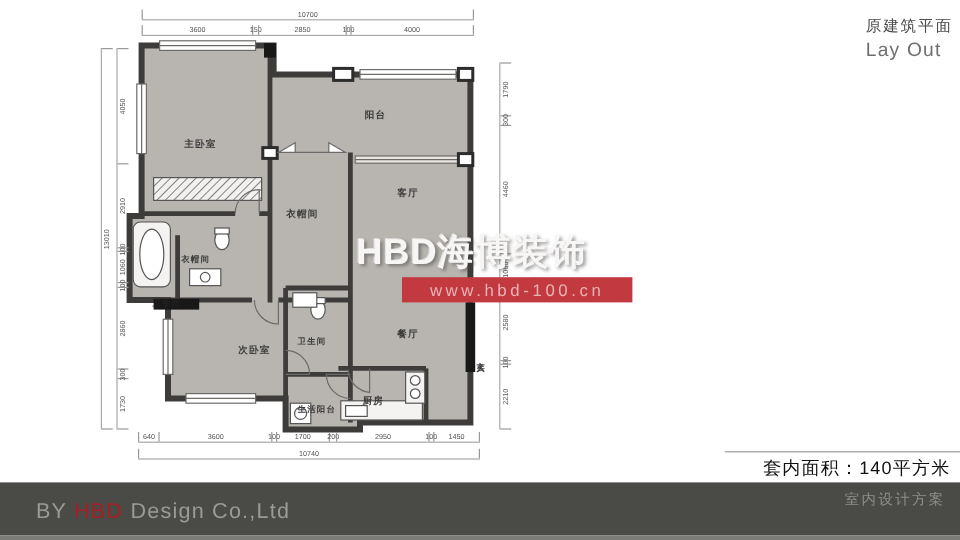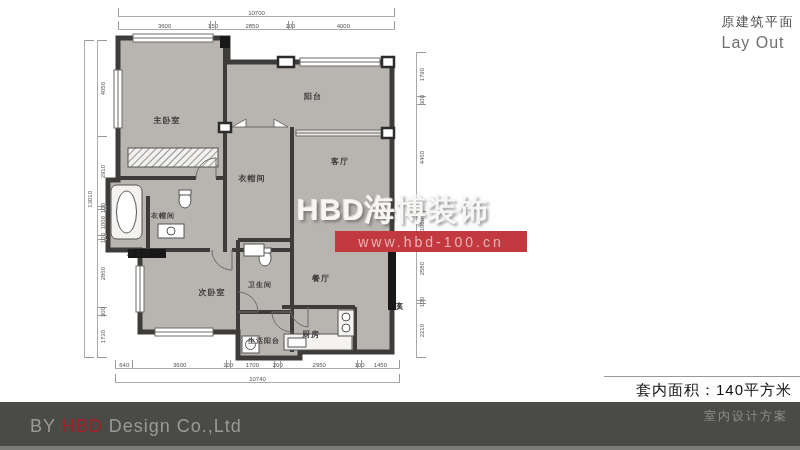--- a/index.html
+++ b/index.html
@@ -157,21 +157,21 @@
 </svg>
 
 <div class="room-label" style="left:167px;top:120px">主卧室</div>
 <div class="room-label" style="left:252px;top:178px">衣帽间</div>
 <div class="room-label" style="left:313px;top:96px">阳台</div>
 <div class="room-label" style="left:340px;top:161px">客厅</div>
 <div class="room-label sm" style="left:163px;top:216px">衣帽间</div>
 <div class="room-label sm" style="left:139px;top:253px;color:#222">卫生间</div>
 <div class="room-label" style="left:212px;top:292px">次卧室</div>
 <div class="room-label sm" style="left:260px;top:285px">卫生间</div>
-<div class="room-label" style="left:321px;top:278px">餐厅</div>
+<div class="room-label" style="left:340px;top:278px">餐厅</div>
 <div class="room-label" style="left:311px;top:334px">厨房</div>
 <div class="room-label sm" style="left:264px;top:341px">生活阳台</div>
 <div class="room-label sm vert" style="left:399px;top:296px">玄关</div>
 
 <div class="dim-row h" style="left:118px;top:8px;width:277px;height:8px">
     <span class="dim-seg" style="flex-grow: 10700;">10700</span>
   </div>
 <div class="dim-row h" style="left:118px;top:21px;width:277px;height:8px">
     <span class="dim-seg" style="flex-grow: 3600;">3600</span>
     <span class="dim-seg" style="flex-grow: 150;">150</span>

